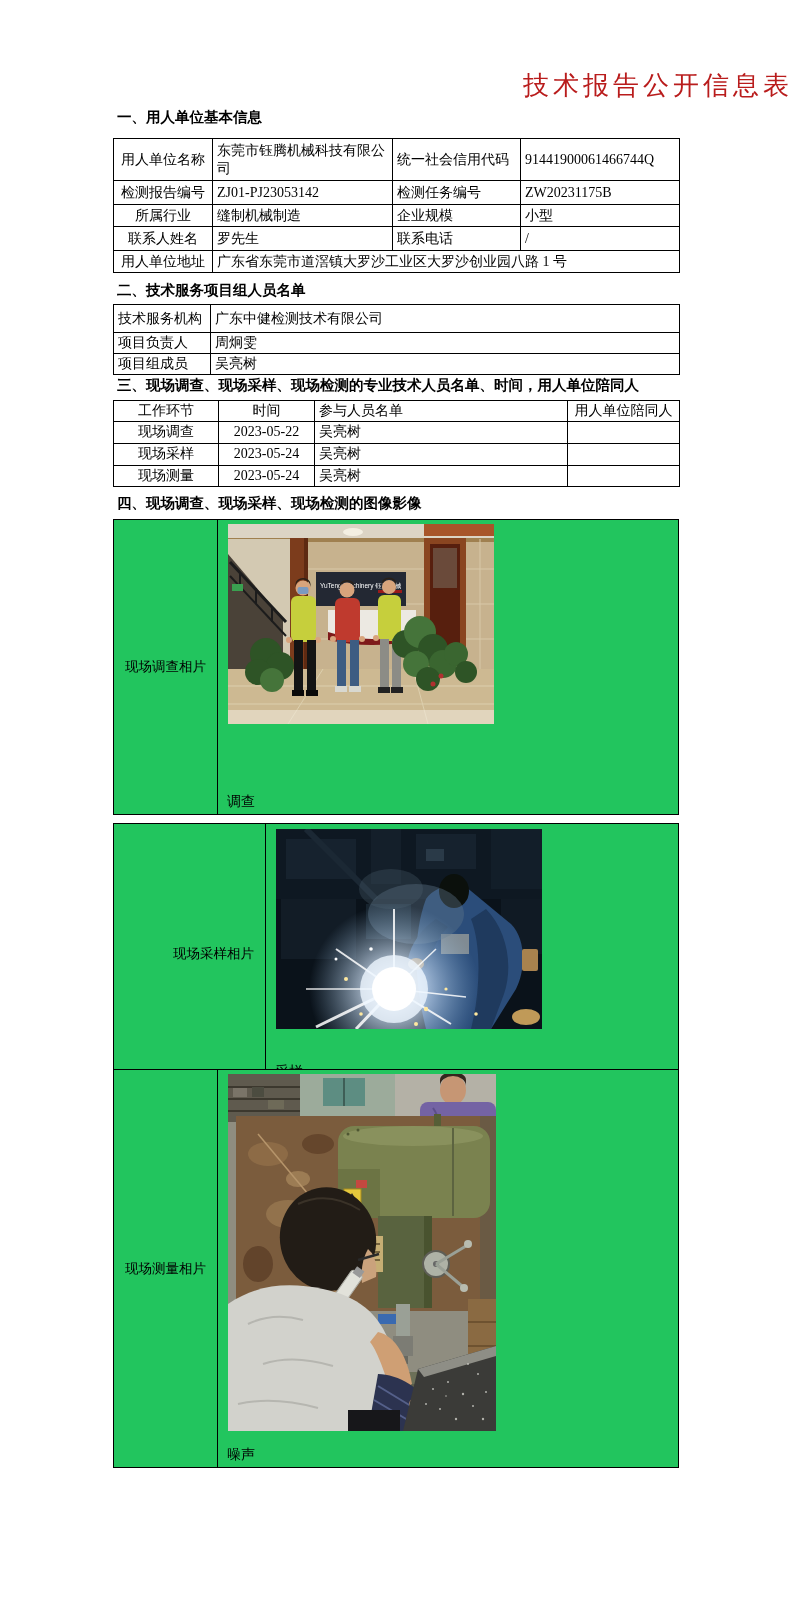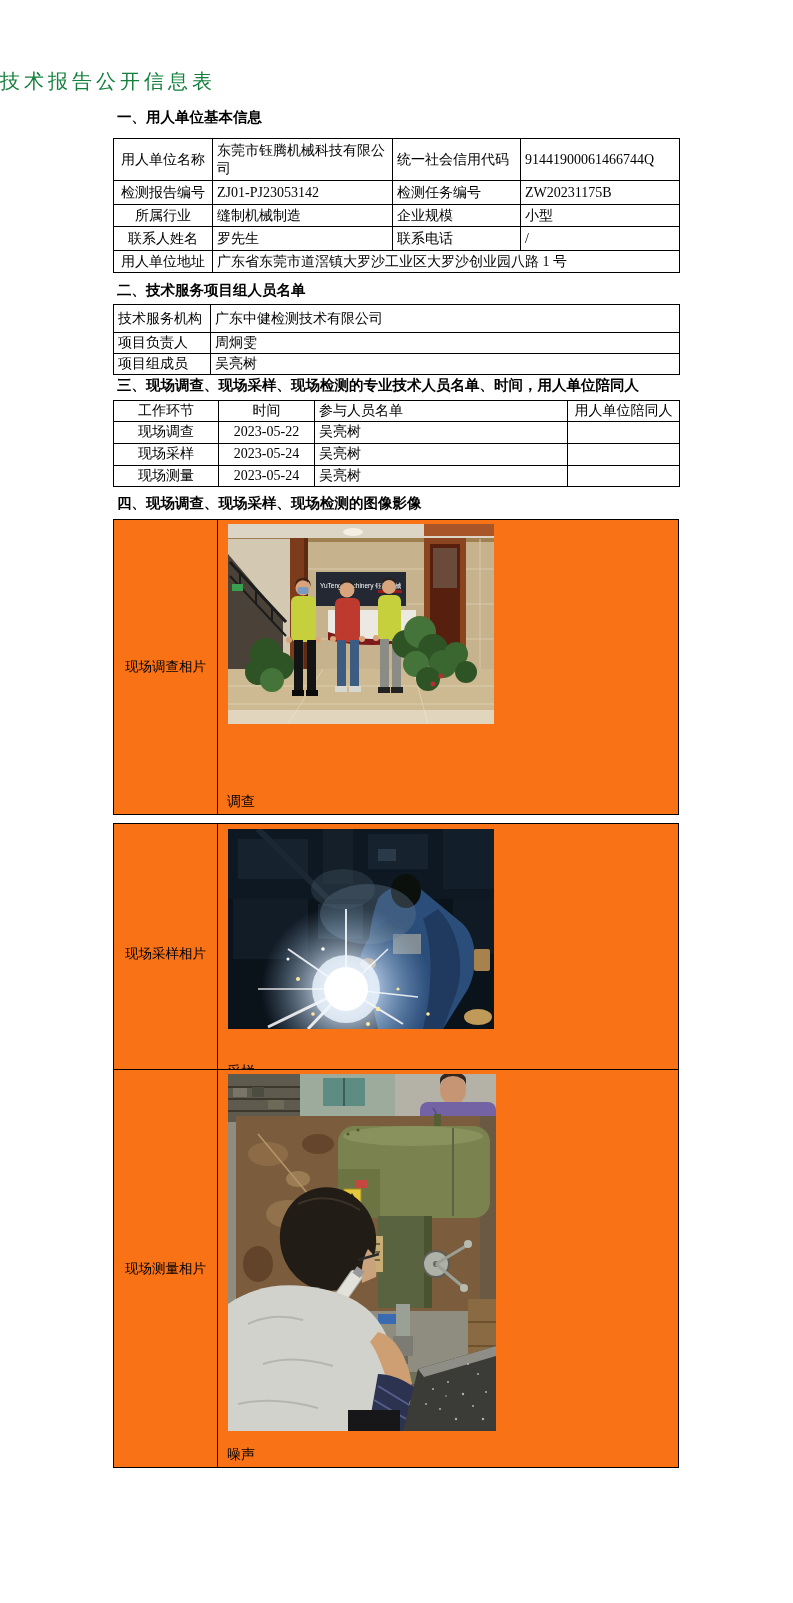--- a/index.html
+++ b/index.html
@@ -1,27 +1,27 @@
 <!DOCTYPE html>
 <html><head>
 <meta charset="utf-8">
 <style>
   html,body{margin:0;padding:0;background:#ffffff;}
   .page{position:relative;width:793px;height:1603px;background:#fff;
         font-family:"Liberation Serif","DejaVu Serif",serif;color:#000;overflow:hidden;}
-  .title{position:absolute;top:68px;left:0;width:100%;text-align:left;
-         font-size:20px;letter-spacing:4px;color:#15803d;font-weight:400;}
+  .title{position:absolute;top:68px;left:0;width:100%;text-align:right;
+         font-size:26px;letter-spacing:4px;color:#b91c1c;font-weight:400;}
   .sec{position:absolute;left:117px;font-size:14.5px;font-weight:bold;white-space:nowrap;}
   table.doc{position:absolute;left:113px;width:566px;border-collapse:collapse;table-layout:fixed;}
   table.doc td{border:1.5px solid #000;font-size:14px;line-height:1.25;padding:1px 4px;
                overflow:hidden;vertical-align:middle;background:#fff;}
   td.ctr{text-align:center;}
   td.lft{text-align:left;padding-left:6px;}
   .pbox{position:absolute;left:113px;width:566px;border:1.5px solid #000;
-        box-sizing:border-box;display:flex;background:#f97316;}
+        box-sizing:border-box;display:flex;background:#22c55e;}
   .pbox-label{width:103px;border-right:1.5px solid #000;display:flex;
               align-items:center;justify-content:center;font-size:13.5px;flex:none;}
   .pbox-body{position:relative;flex:1 1 auto;}
   .photo{display:block;margin:4px 0 0 10px;}
   .pcaption{position:absolute;left:9px;bottom:3px;font-size:14px;}
 </style>
 </head>
 <body>
 
 <div class="page">
@@ -220,21 +220,21 @@
             <circle cx="238" cy="148" r="11"></circle>
           <circle cx="205" cy="160" r="2.5" fill="#b03030"></circle>
             <circle cx="213" cy="152" r="2.5" fill="#b03030"></circle>
         </g>
         <rect x="0" y="186" width="266" height="14" fill="#f2ece0" opacity="0.55"></rect>
       </svg>
       <div class="pcaption">调查</div>
     </div>
   </div>
 
-  <div class="pbox" style="top:823px;height:262px;">
+  <div class="pbox" style="top:823px;height:262px;padding-left:48px;">
     <div class="pbox-label">现场采样相片</div>
     <div class="pbox-body">
       <svg class="photo" style="margin-top:5px" width="266" height="200" viewBox="0 0 266 200">
         <defs>
           <radialGradient id="arcGlow" cx="0.5" cy="0.5" r="0.5">
             <stop offset="0%" stop-color="#ffffff" stop-opacity="1"></stop>
             <stop offset="40%" stop-color="#d5e9ff" stop-opacity="0.65"></stop>
             <stop offset="100%" stop-color="#8fb6d8" stop-opacity="0"></stop>
           </radialGradient>
         </defs>

